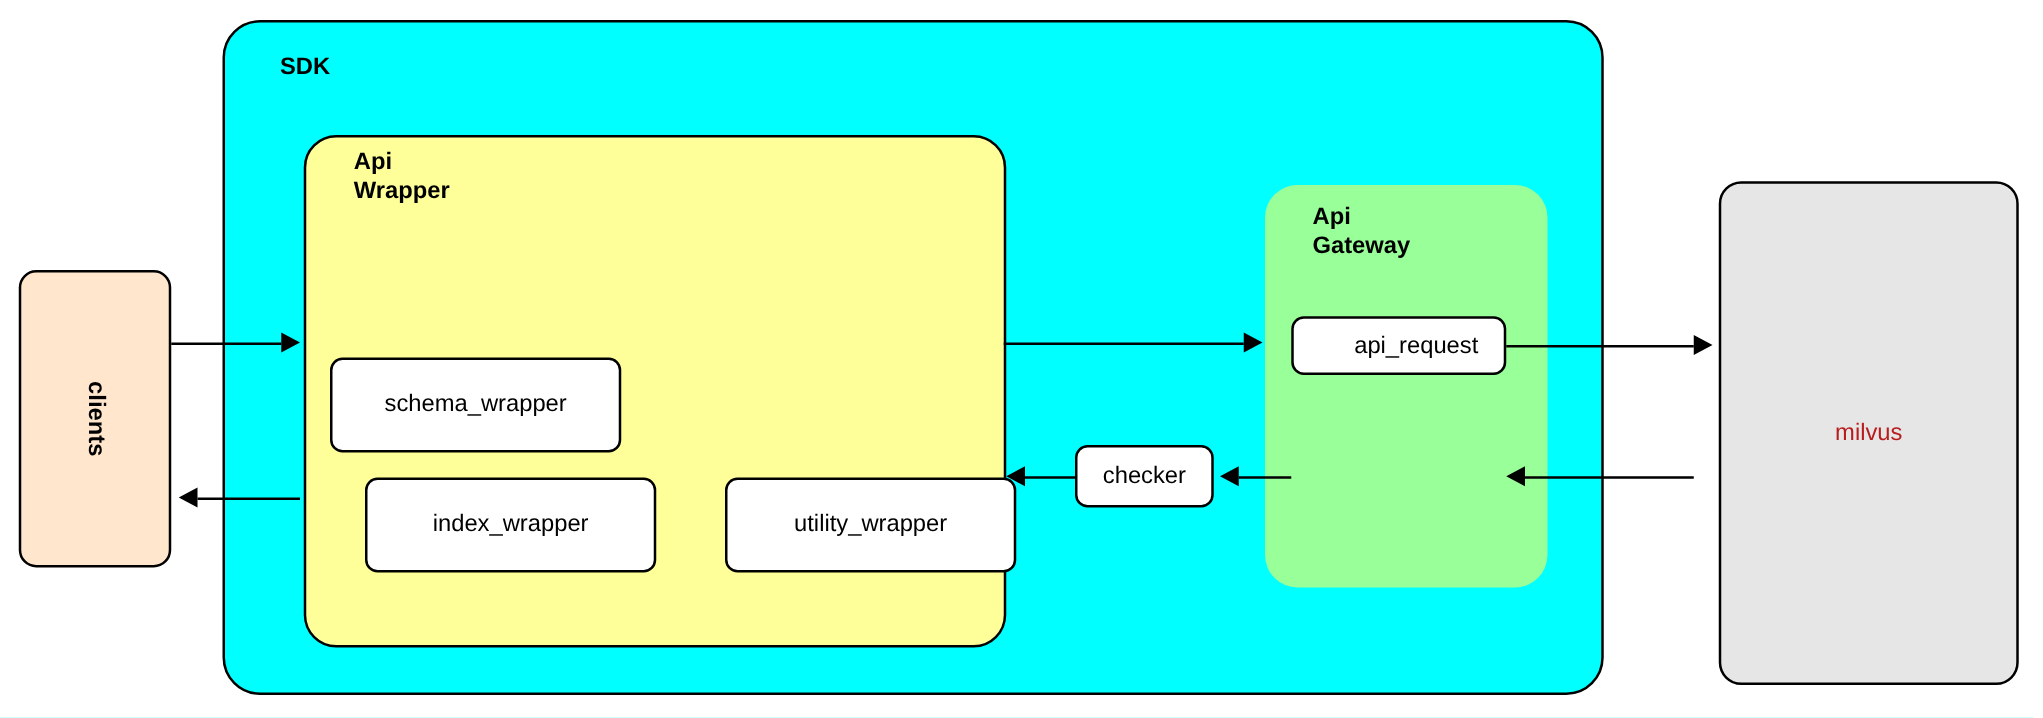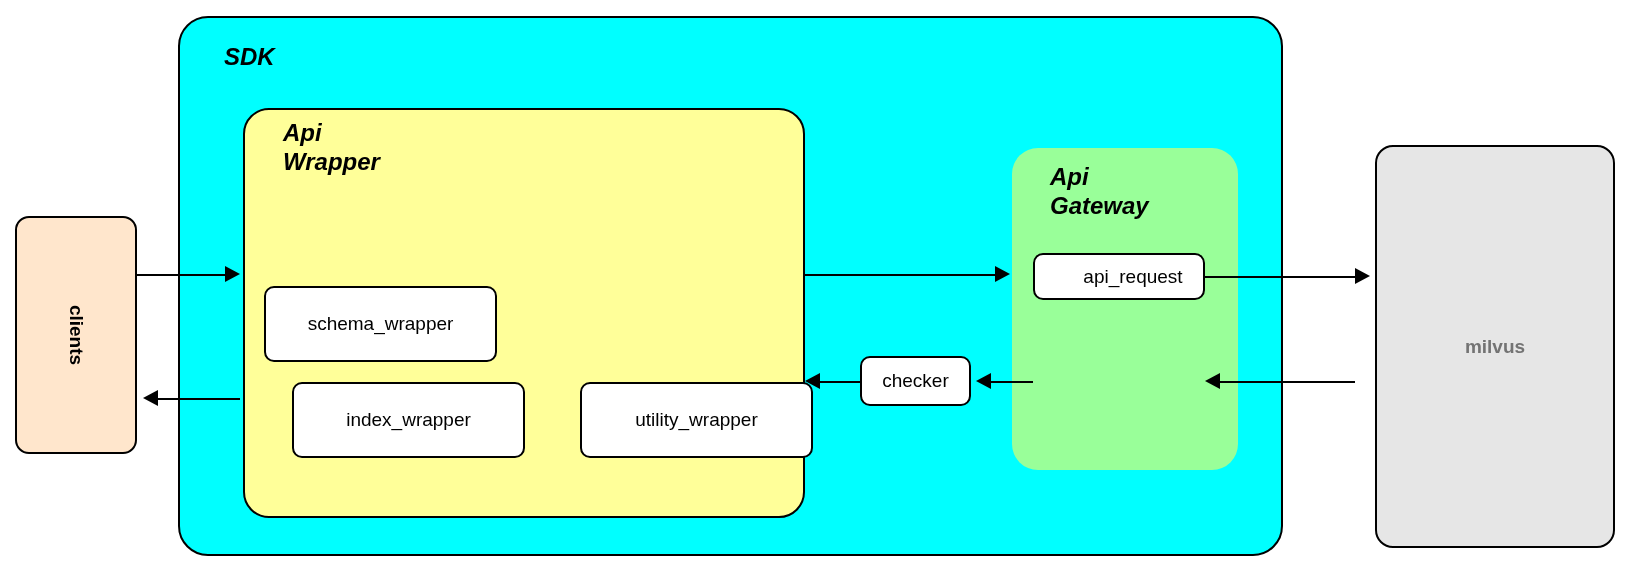--- a/index.html
+++ b/index.html
@@ -46,26 +46,25 @@
     width: 226px;
     height: 322px;
     background: #99ff99;
     border: none;
     border-radius: 26px;
   }
   
   .container-title {
     position: absolute;
     font-weight: bold;
-    font-size: 24px;
+    font-size: 19px;
     color: #000000;
     line-height: 1.22;
     white-space: pre-line;
     text-align: left;
-    font-style: italic;
   }
   .title-sdk   { left: 44px;  top: 24px; }
   .title-wrap  { left: 38px;  top: 8px;  }
   .title-gate  { left: 38px;  top: 14px; }
 
   
   .leaf {
     position: absolute;
     box-sizing: border-box;
     background: #ffffff;
@@ -127,23 +126,23 @@
     height: 403px;
     box-sizing: border-box;
     background: #e6e6e6;
     border: 2px solid #000000;
     border-radius: 18px;
     display: flex;
     align-items: center;
     justify-content: center;
   }
   .milvus-label {
-    font-weight: bold;
-    font-size: 19px;
-    color: #737373;
+    font-weight: normal;
+    font-size: 19px;
+    color: #b91c1c;
   }
 
   
   .edge { position: absolute; }
   .edge-line {
     position: absolute;
     height: 0;
     border-top: 2px solid #000000;
   }
   .arrow-head {

